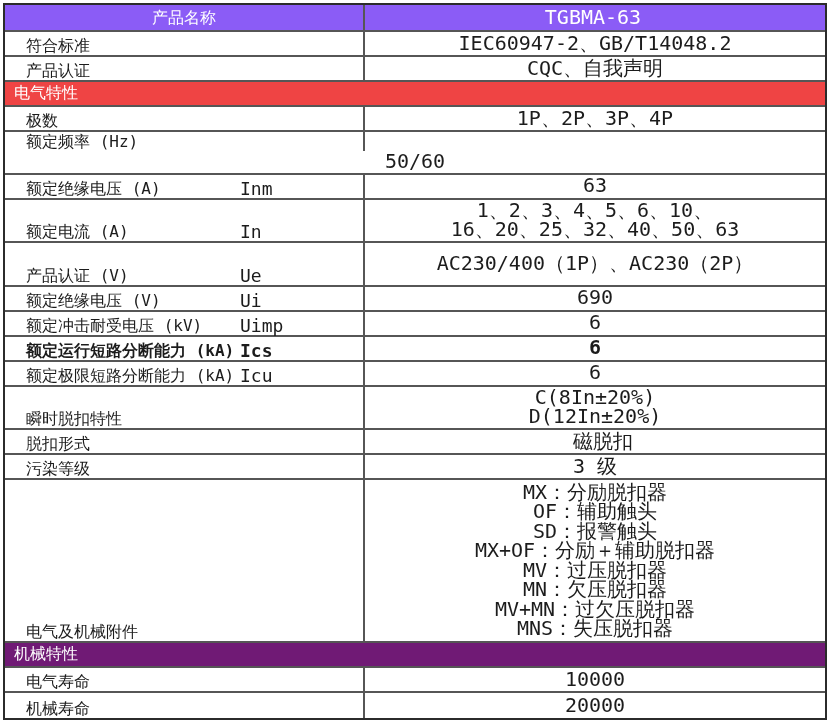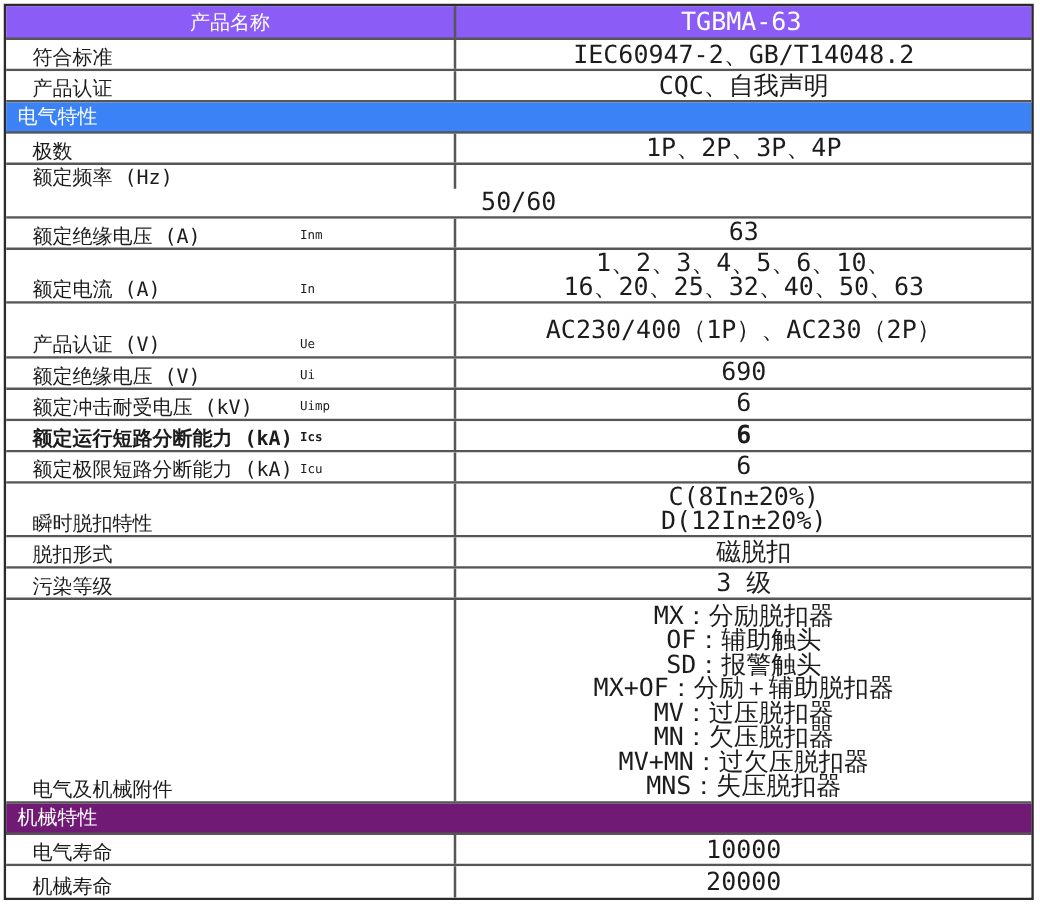--- a/index.html
+++ b/index.html
@@ -42,21 +42,21 @@
     display: flex;
     align-items: flex-end;
     padding-left: 21px;
     color: #1c1c1c;
     font-size: 16px;
     line-height: 19px;
   }
   .cell-label .symbol {
     position: absolute;
     left: 235px;
-    font-size: 10px;
+    font-size: 18px;
     color: #1c1c1c;
   }
   .cell-value {
     flex: 1;
     display: flex;
     flex-direction: column;
     justify-content: center;
     align-items: center;
     text-align: center;
     color: #1c1c1c;
@@ -110,21 +110,21 @@
       </div>
     </div>
     <div class="row data" style="min-height: 25px;">
       <div class="cell-label">
         <span class="lab-text">产品认证</span>
       </div>
       <div class="cell-value">
         <div class="value-line">CQC、自我声明</div>
       </div>
     </div>
-    <div class="row section" style="background: #3b82f6;">
+    <div class="row section" style="background: #ef4444;">
       <span>电气特性</span>
     </div>
     <div class="row data" style="min-height: 25px;">
       <div class="cell-label">
         <span class="lab-text">极数</span>
       </div>
       <div class="cell-value">
         <div class="value-line">1P、2P、3P、4P</div>
       </div>
     </div>

